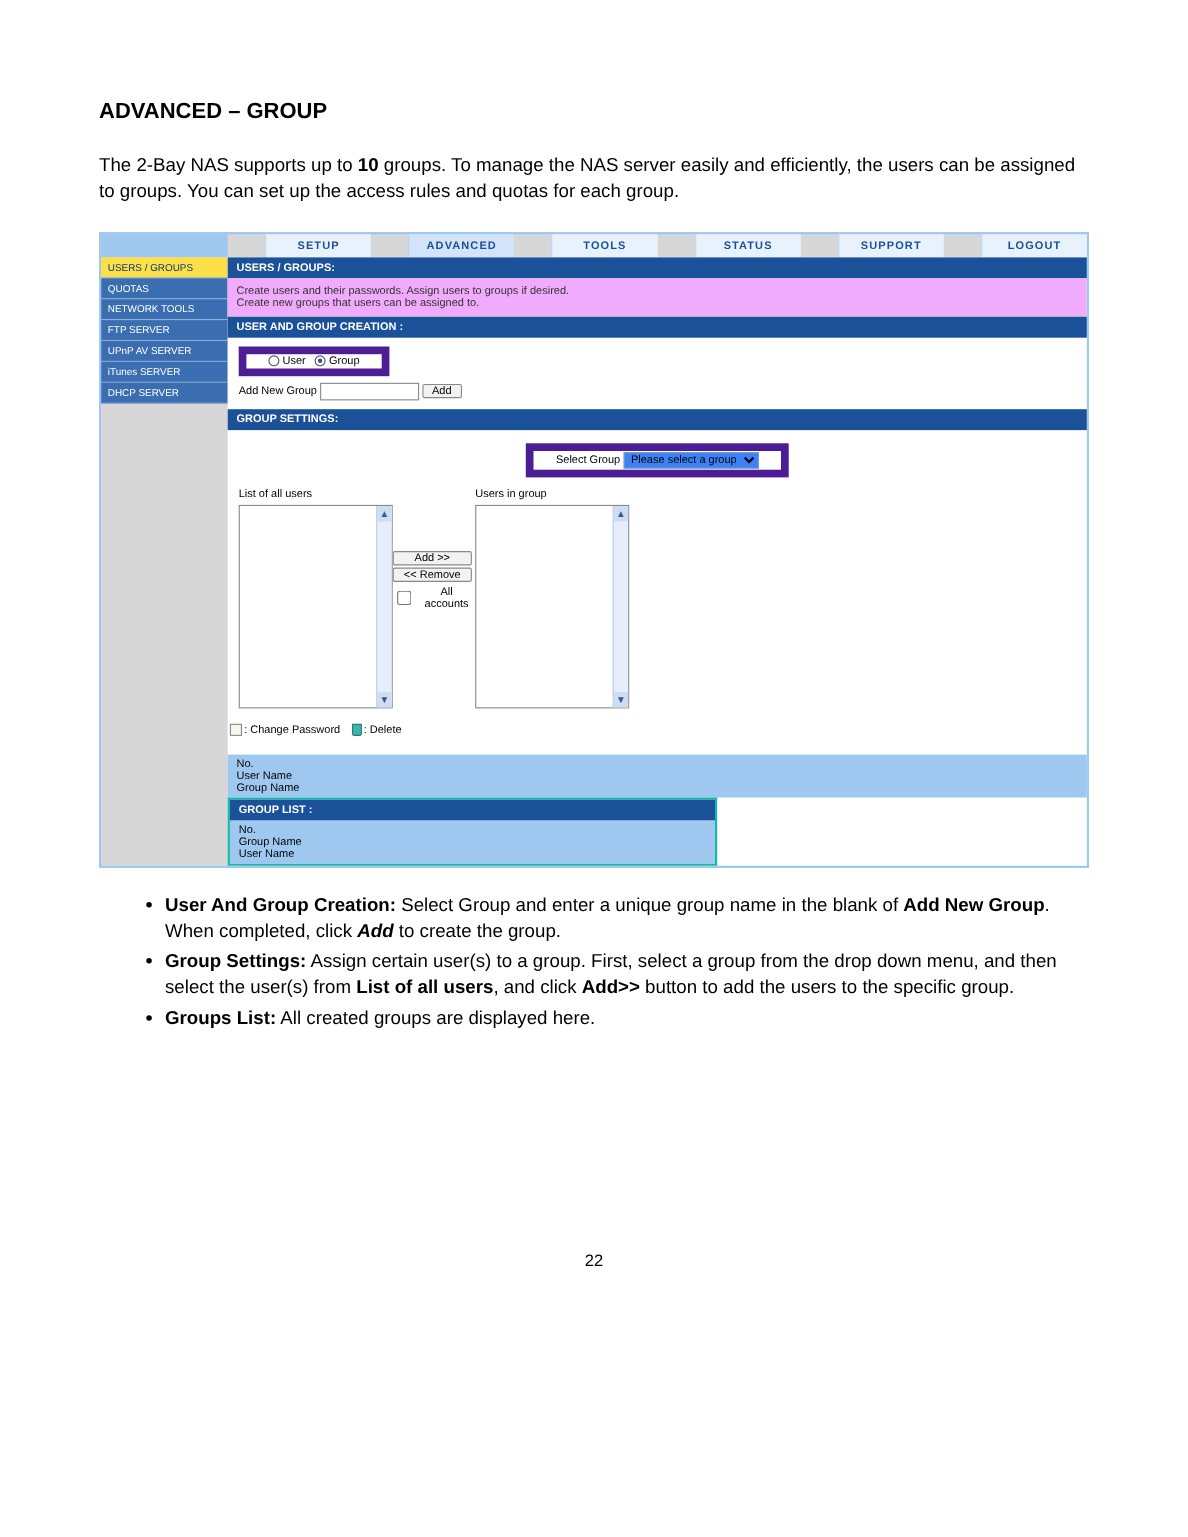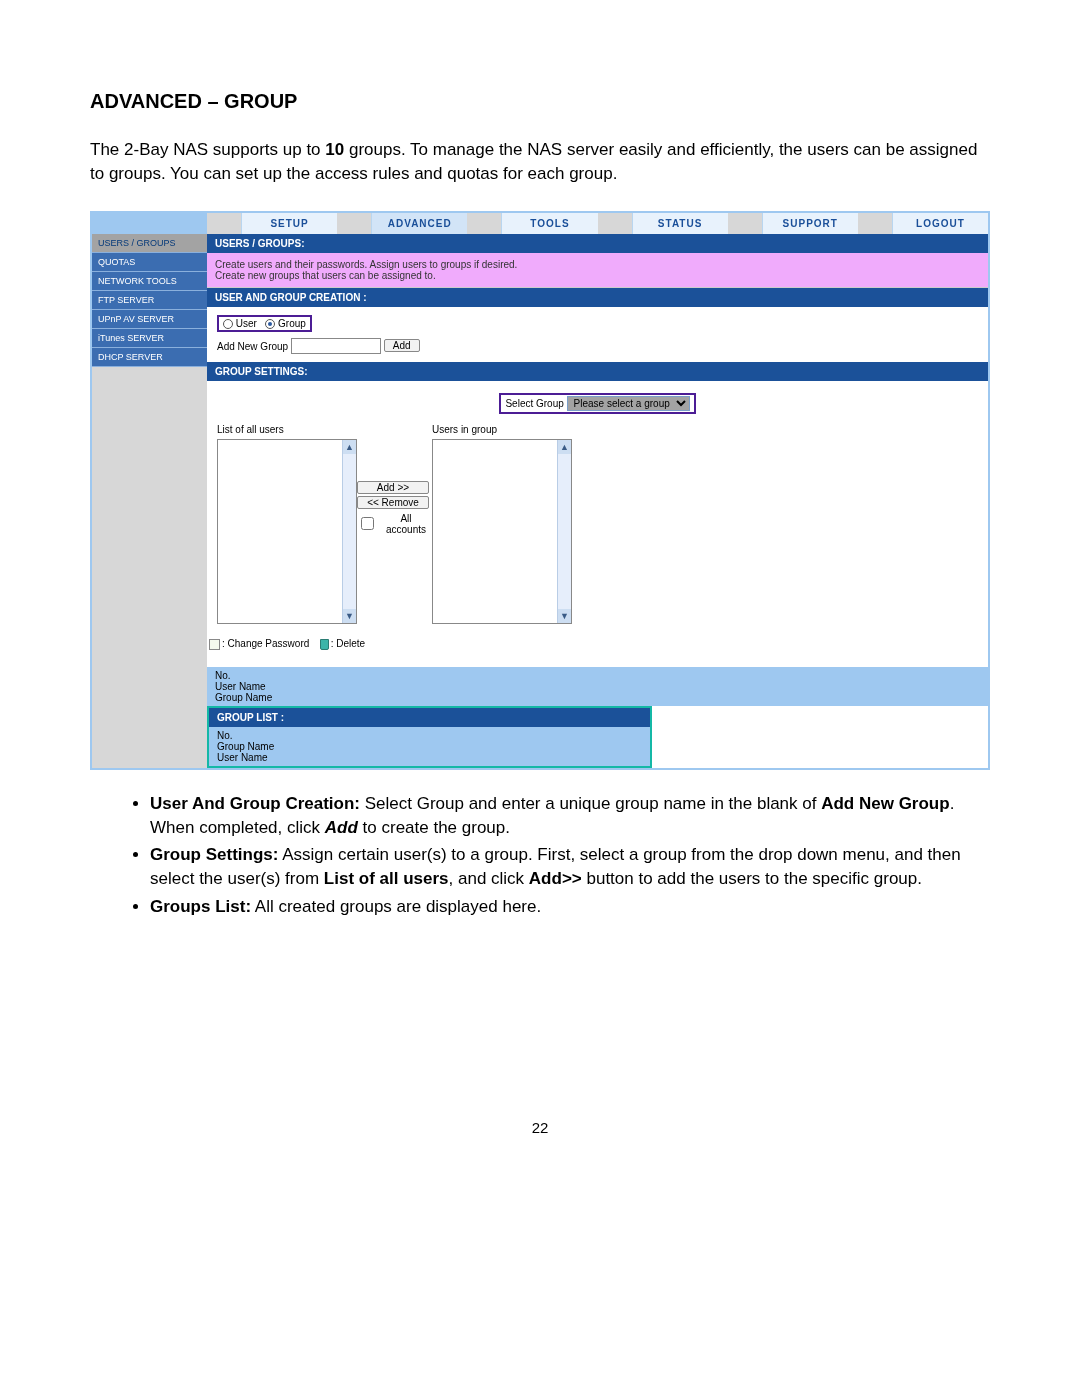--- a/index.html
+++ b/index.html
@@ -9,29 +9,29 @@
   .intro { font-size: 17px; line-height: 1.4; margin-bottom: 25px; }
   .intro b { font-weight: bold; }
   .app { border: 2px solid #9ec8f0; width: 100%; font-size: 10px; font-family: Tahoma, Arial, sans-serif; background:#d7d7d7; }
   .topnav { display: flex; gap: 34px; }
   .topnav .spacer { width: 115px; background:#9ec8f0; }
   .topnav .tab { flex:1; text-align:center; padding:5px 0; font-size:10px; font-weight:bold; letter-spacing:1px; background:#e8f2fc; color:#1a4f99; border-left:1px solid #b9d6f0; cursor:pointer;}
   .topnav .tab.active { background:#d2e4f7; }
   .main { display:flex; }
   .sidebar { width:115px; background:#d7d7d7; }
   .sidebar .it { padding:4px 6px; font-size:9px; color:#fff; background:#3b6db1; border-bottom:1px solid #8ab0dd; cursor:pointer;}
-  .sidebar .it.sel { background:#a3a3a3; color:#063a7a; }
+  .sidebar .it.sel { background:#fde047; color:#063a7a; }
   .content { flex:1; background:#fff; }
   .bar { background:#1b5199; color:#fff; font-size:10px; font-weight:bold; padding:4px 8px; }
   .desc { padding:6px 8px; font-size:10px; color:#333; background:#f0abfc; border-bottom:1px solid #ccc;}
   .panelbody { padding:8px 10px; font-size:10px; }
-  .hl-red { border:2px solid #4c1d95; display:inline-block; padding:1px 4px; }
+  .hl-red { border:7px solid #4c1d95; display:inline-block; padding:1px 20px; }
   .formbtn { font-size:10px; padding:0 8px; border:1px solid #888; background:#f2f2f2; border-radius:2px; cursor:pointer;}
   .textin { border:1px solid #888; height:16px; width:90px; font-size:10px; }
-  .select { border:1px solid #7a9ec8; font-size:10px; background:#a3a3a3; padding:0 2px;}
+  .select { border:1px solid #7a9ec8; font-size:10px; background:#3b82f6; padding:0 2px;}
   .listbox { border:1px solid #888; width:140px; height:185px; position:relative; display:inline-block; vertical-align:top; background:#fff;}
   .scroll { position:absolute; right:0; top:0; bottom:0; width:14px; background:#e6eefb; border-left:1px solid #b9cde6; display:flex; flex-direction:column; justify-content:space-between;}
   .scroll .arr { height:14px; background:#cddef2; text-align:center; font-size:9px; color:#3a5b86; line-height:14px;}
   .midcol { display:inline-block; width:75px; vertical-align:top; text-align:center; padding-top:55px;}
   .midcol .formbtn { width:72px; margin:2px 0; display:block;}
   .chk { display:flex; align-items:center; gap:3px; font-size:10px; margin-top:4px; justify-content:center;}
   .tblrow { background:#9ec8f0; font-size:10px; padding:3px 8px; display:flex;flex-direction:column; }
   .tblrow span { display:inline-block; }
   .legend { text-align:left; padding:6px 0 17px; font-size:10px; }
   .icon-sq { display:inline-block; width:11px; height:11px; border:1px solid #888; background:#f4f9ed; vertical-align:middle; margin:0 2px;}

